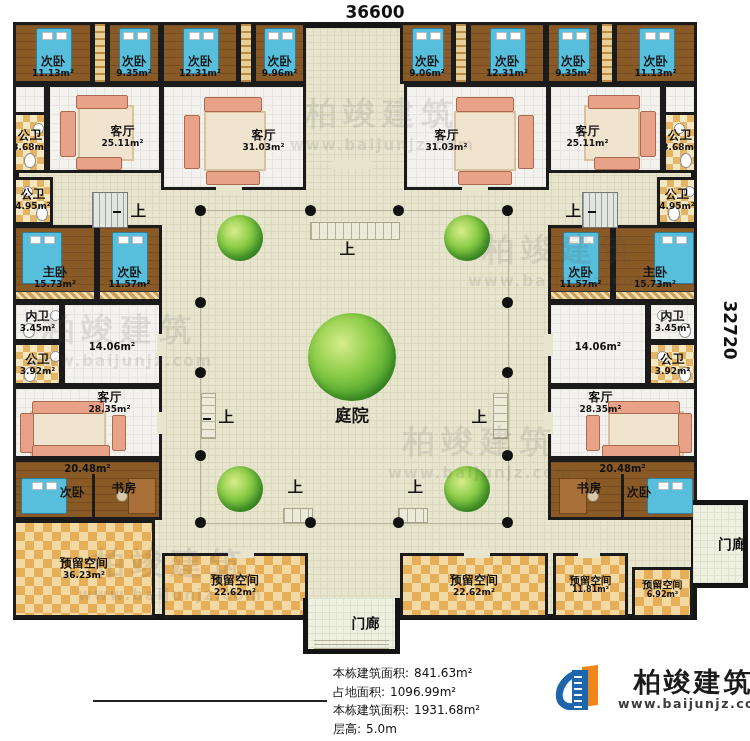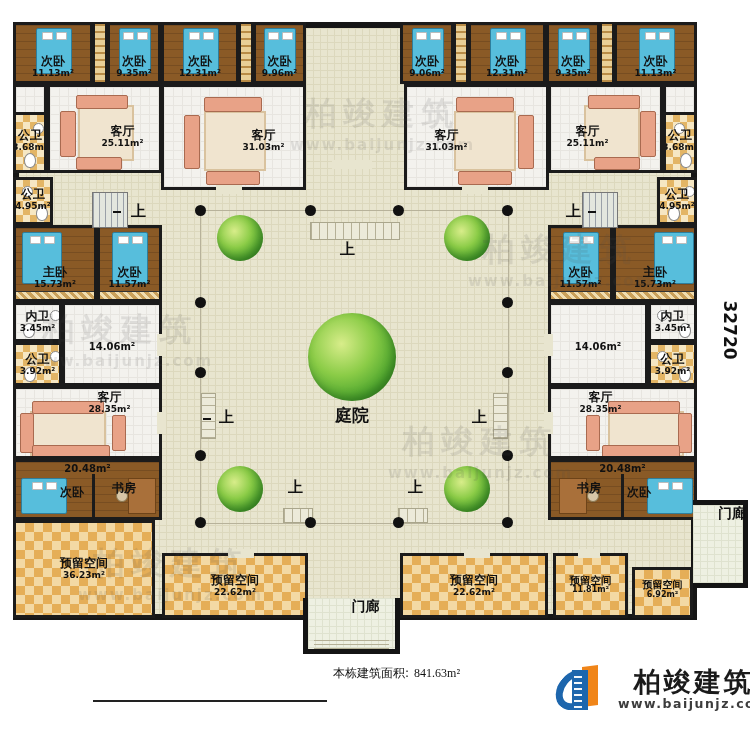--- a/index.html
+++ b/index.html
@@ -46,52 +46,53 @@
   .steps{position:absolute;background-color:#ecead9;border:1px solid #aaa68c;z-index:6;}
   .steps.h{background-image:repeating-linear-gradient(90deg,#b5b096 0 1px,transparent 1px 8px);}
   .steps.v{background-image:repeating-linear-gradient(0deg,#b5b096 0 1px,transparent 1px 8px);}
   .tick{position:absolute;width:8px;height:2px;background:#111;z-index:15;}
   .stairs{position:absolute;box-sizing:border-box;background:#e3e6de;border:1px solid #777;
      background-image:repeating-linear-gradient(90deg,#9aa0a8 0 1px,transparent 1px 6px);z-index:11;}
   .gap{position:absolute;background:#e8e5cf;z-index:11;}
   
   .porch{position:absolute;box-sizing:border-box;border:5px solid #141414;z-index:20;
      background-color:#eef0e2;background-image:linear-gradient(#dfe2cf 1px,transparent 1px),linear-gradient(90deg,#dfe2cf 1px,transparent 1px);background-size:7px 7px;
-     display:flex;align-items:flex-start;justify-content:center;padding-left:28px;}
+     display:flex;align-items:center;justify-content:center;padding-left:28px;}
   .porch .nm{font-size:14px;}
   .porch-steps{position:absolute;left:6px;right:6px;bottom:0;height:12px;
      background-image:repeating-linear-gradient(0deg,#b5b096 0 1px,transparent 1px 4px);z-index:3;}
   
   .wm{position:absolute;display:flex;flex-direction:column;align-items:center;z-index:40;pointer-events:none;color:rgba(80,80,80,.13);}
   .wm .t1{font-size:32px;font-weight:bold;letter-spacing:7px;white-space:nowrap;}
   .wm .t2{font-size:15px;font-weight:bold;letter-spacing:2px;white-space:nowrap;}
   
   .title{position:absolute;left:95px;top:660px;font-size:30px;color:#111;z-index:30;white-space:nowrap;}
   .title .scale{margin-left:22px;}
   .title-line{position:absolute;left:93px;top:700px;width:234px;height:2px;background:#222;z-index:30;}
   .info{position:absolute;left:333px;top:664px;font-size:12px;line-height:1.55;z-index:30;}
   .info .row{white-space:nowrap;}
-  .info .v{margin-left:5px;font-family:Liberation Serif, serif;}
+  .info .v{margin-left:5px;}
   .logo{position:absolute;left:558px;top:660px;display:flex;align-items:center;gap:8px;z-index:30;}
   .lg-icon{position:relative;width:52px;height:58px;}
   .lg-arc{position:absolute;left:0;top:8px;width:34px;height:44px;border:7px solid #1d66ad;border-radius:50%;
      border-top-color:transparent;border-right-color:transparent;transform:rotate(40deg);box-sizing:border-box;}
   .lg-b2{position:absolute;left:24px;top:6px;width:16px;height:40px;background:#f08519;transform:skewY(-8deg);}
   .lg-b1{position:absolute;left:14px;top:10px;width:16px;height:40px;background:#1d66ad;
      background-image:repeating-linear-gradient(0deg,rgba(255,255,255,.95) 0 2px,transparent 2px 6px);
      background-size:8px 100%;background-repeat:no-repeat;background-position:2px 4px;}
   .lg-text{display:flex;flex-direction:column;align-items:center;}
   .lg-name{font-size:27px;font-weight:bold;letter-spacing:3px;color:#1a1a1a;line-height:1.1;white-space:nowrap;}
   .lg-url{font-size:12.5px;font-weight:bold;color:#3c3c3c;letter-spacing:1.5px;white-space:nowrap;}
 </style>
 </head>
 <body>
 
 <div id="c">
 
+  <div class="dim-top">36600</div>
   <div class="dim-right">32720</div>
 
   <div class="building"></div>
 
   <div class="walk"></div>
   <div class="col-dot" style="left:195px;top:205px"></div>
   <div class="col-dot" style="left:305px;top:205px"></div>
   <div class="col-dot" style="left:393px;top:205px"></div>
   <div class="col-dot" style="left:502px;top:205px"></div>
   <div class="col-dot" style="left:195px;top:297px"></div>
@@ -498,20 +499,23 @@
   </div>
   <div class="wm" style="left:78px;top:542px">
     <span class="t1">柏竣建筑</span>
       <span class="t2">www.baijunjz.com</span>
   </div>
 
   <div class="title-line"></div>
 
   <div class="info">
     <div class="row"><span>本栋建筑面积:</span><span class="v">841.63m²</span></div>
+    <div class="row"><span>占地面积:</span><span class="v">1096.99m²</span></div>
+    <div class="row"><span>本栋建筑面积:</span><span class="v">1931.68m²</span></div>
+    <div class="row"><span>层高:</span><span class="v">5.0m</span></div>
   </div>
 
   <div class="logo">
     <div class="lg-icon">
       <div class="lg-arc"></div>
         <div class="lg-b2"></div>
         <div class="lg-b1"></div>
     </div>
     <div class="lg-text">
       <span class="lg-name">柏竣建筑</span>

